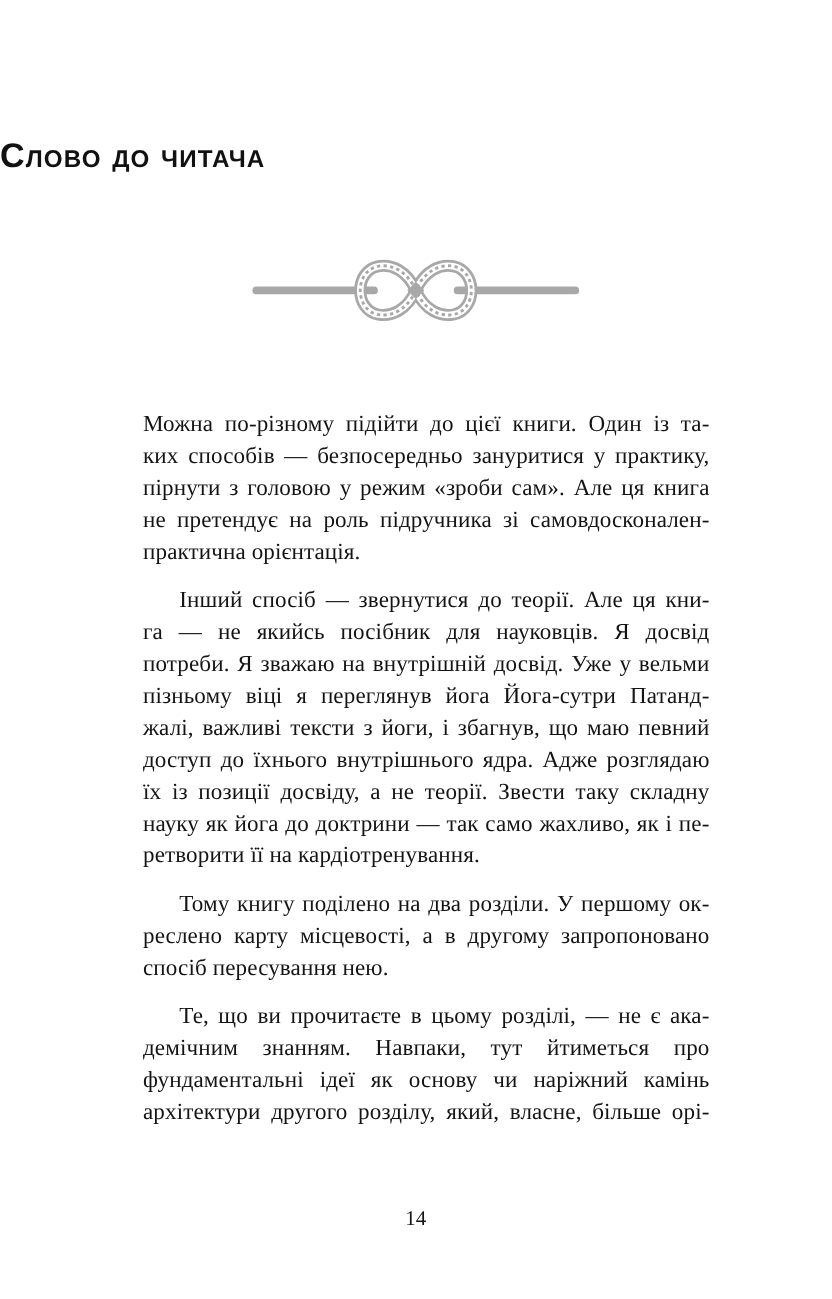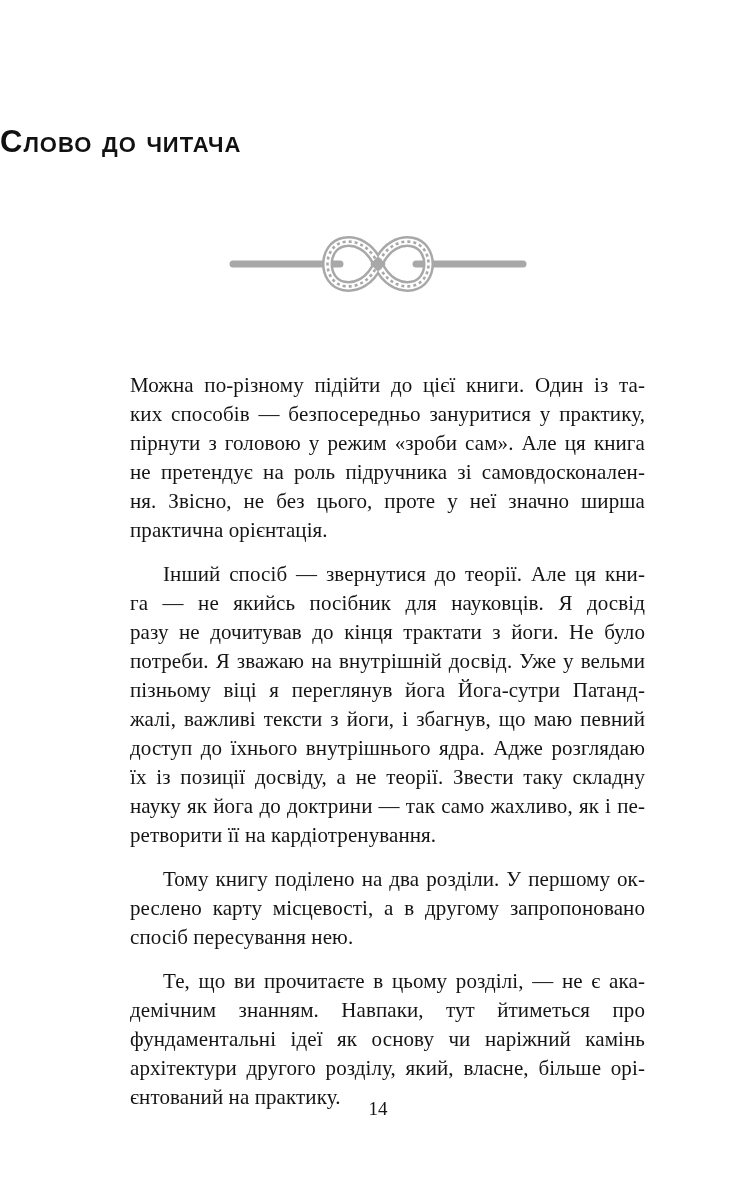--- a/index.html
+++ b/index.html
@@ -93,42 +93,39 @@
     <rect x="144.5" y="26.5" width="11" height="11" fill="var(--orn, #a8a8a8)" transform="rotate(45 150 32)"></rect>
   </svg>
 </div>
 
 <div class="body-text" id="body-text">
     <div class="para">
       <div class="line">Можна по-різному підійти до цієї книги. Один із та-</div>
       <div class="line">ких способів — безпосередньо зануритися у практику,</div>
       <div class="line">пірнути з головою у режим «зроби сам». Але ця книга</div>
       <div class="line">не претендує на роль підручника зі самовдосконален-</div>
-      <div class="line">ня. Звісно, не без цього, проте у неї значно ширша</div>
       <div class="line last">практична орієнтація.</div>
     </div>
     <div class="para indent">
       <div class="line">Інший спосіб — звернутися до теорії. Але ця кни-</div>
       <div class="line">га — не якийсь посібник для науковців. Я досвід</div>
-      <div class="line">разу не дочитував до кінця трактати з йоги. Не було</div>
       <div class="line">потреби. Я зважаю на внутрішній досвід. Уже у вельми</div>
       <div class="line">пізньому віці я переглянув йога Йога-сутри Патанд-</div>
       <div class="line">жалі, важливі тексти з йоги, і збагнув, що маю певний</div>
       <div class="line">доступ до їхнього внутрішнього ядра. Адже розглядаю</div>
       <div class="line">їх із позиції досвіду, а не теорії. Звести таку складну</div>
       <div class="line">науку як йога до доктрини — так само жахливо, як і пе-</div>
       <div class="line last">ретворити її на кардіотренування.</div>
     </div>
     <div class="para indent">
       <div class="line">Тому книгу поділено на два розділи. У першому ок-</div>
       <div class="line">реслено карту місцевості, а в другому запропоновано</div>
       <div class="line last">спосіб пересування нею.</div>
     </div>
     <div class="para indent">
       <div class="line">Те, що ви прочитаєте в цьому розділі, — не є ака-</div>
       <div class="line">демічним знанням. Навпаки, тут йтиметься про</div>
       <div class="line">фундаментальні ідеї як основу чи наріжний камінь</div>
       <div class="line">архітектури другого розділу, який, власне, більше орі-</div>
-      <div class="line last">єнтований на практику.</div>
     </div>
   </div>
 
 <div class="page-number">14</div>
 
 </body></html>

